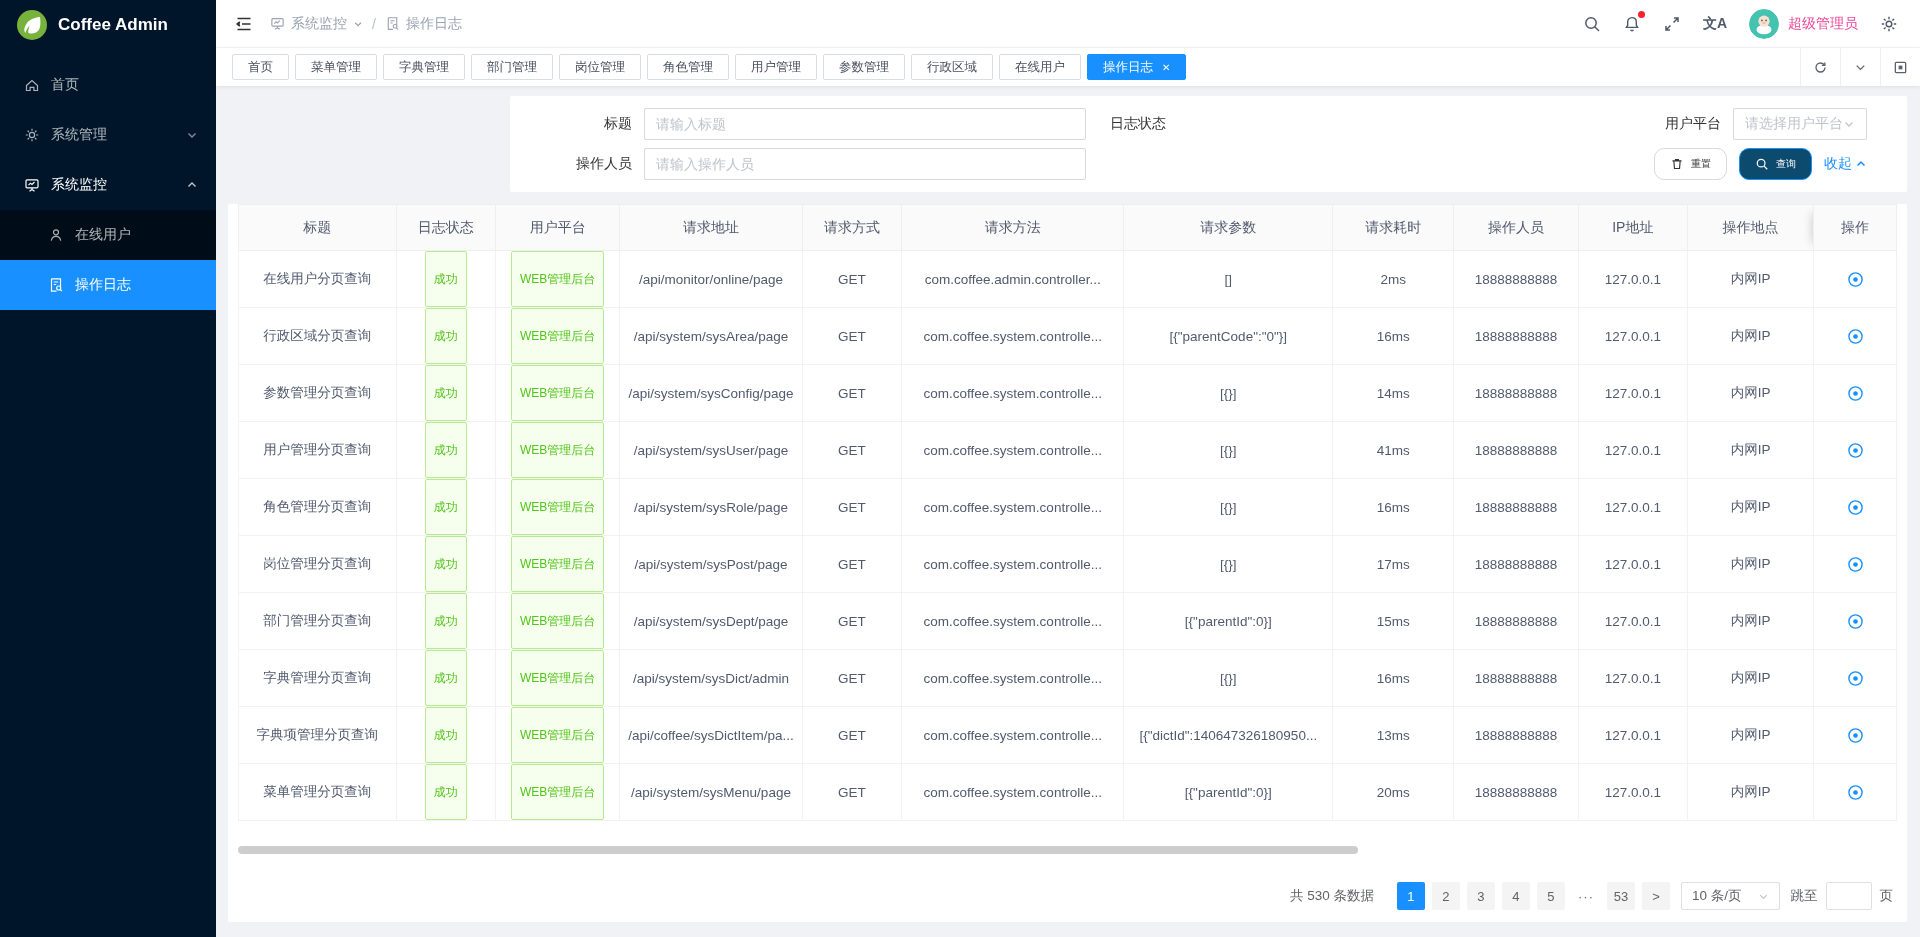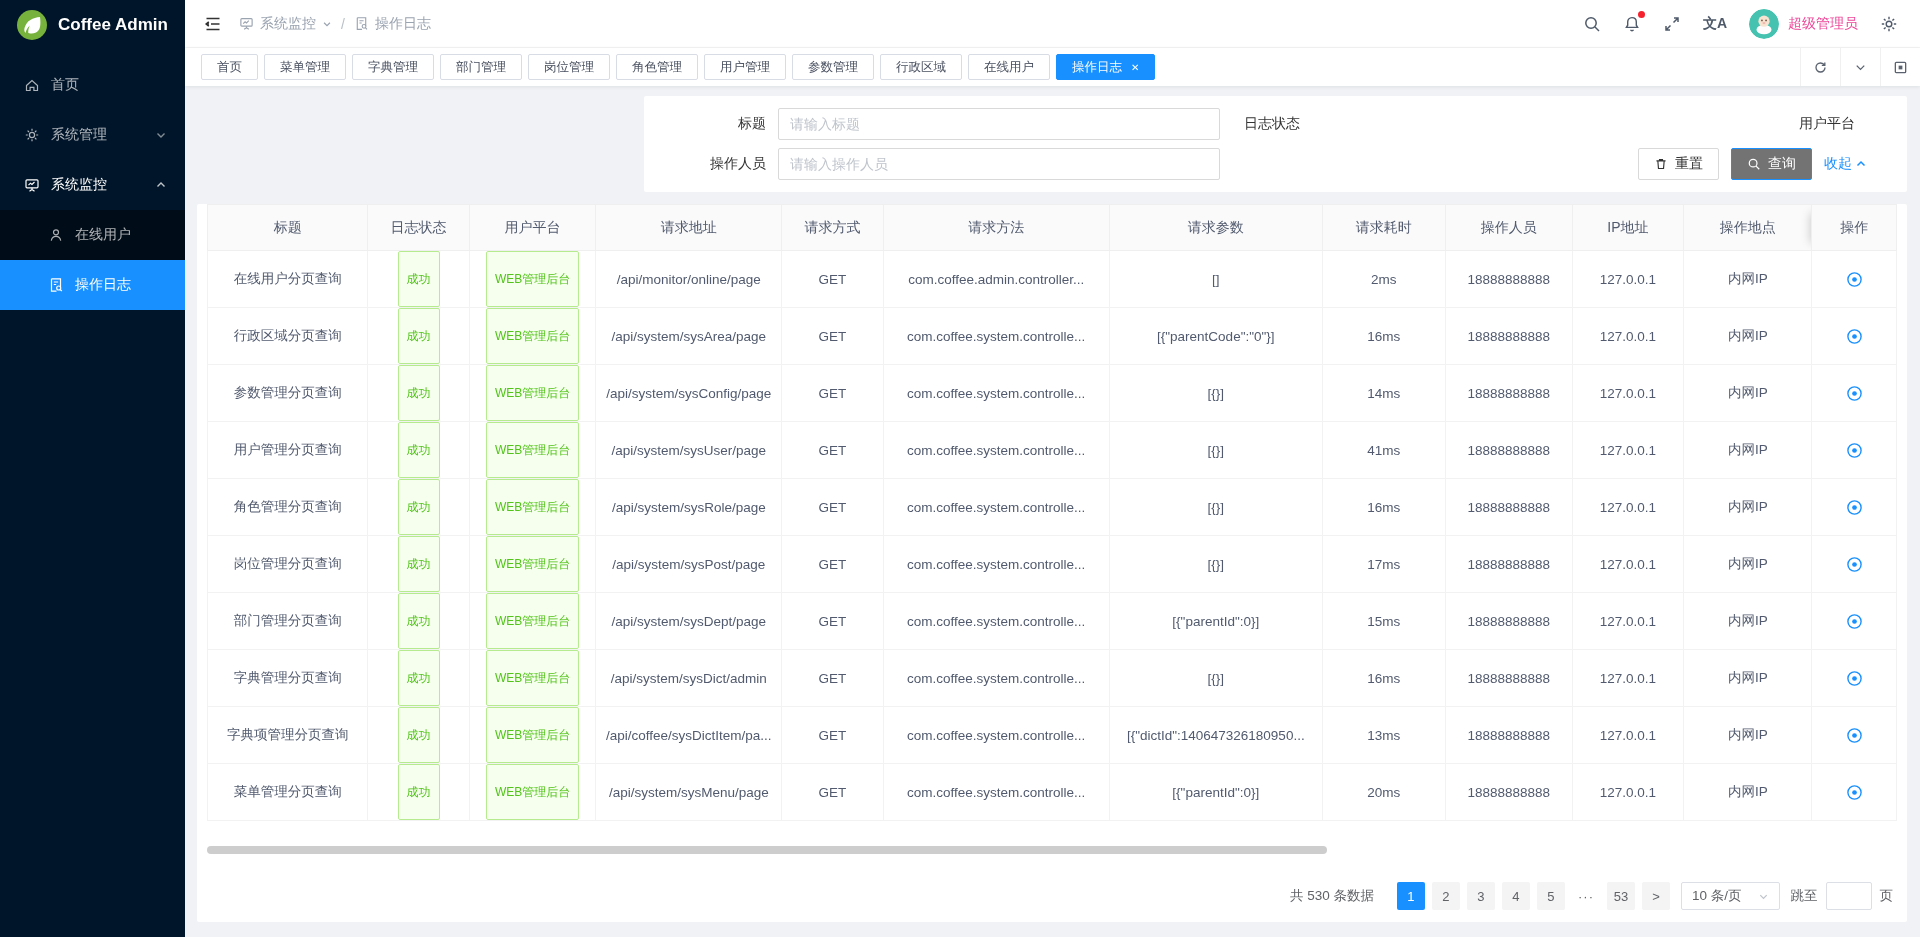--- a/index.html
+++ b/index.html
@@ -1,21 +1,21 @@
 <!DOCTYPE html>
 <html><head>
 <meta charset="utf-8">
 <style>
   * { box-sizing:border-box; margin:0; padding:0; }
   html,body { width:1920px; height:937px; }
   body { display:flex; font-family:"Liberation Sans","DejaVu Sans",sans-serif; font-size:14px; background:#f0f2f5; overflow:hidden; color:#333; }
   svg { display:block; }
 
   
-  .sidebar { width:185px; height:100%; background:#001529; flex-shrink:0; }
+  .sidebar { width:216px; height:100%; background:#001529; flex-shrink:0; }
   .logo-row { height:50px; display:flex; align-items:center; gap:10px; padding:0 16px; }
   .logo-text { color:#fff; font-size:17px; font-weight:700; white-space:nowrap; }
   .menu { margin-top:10px; }
   .menu-item { height:50px; display:flex; align-items:center; gap:11px; padding:0 18px 0 24px; color:rgba(255,255,255,.68); font-size:14px; cursor:pointer; }
   .menu-item .mi-icon { width:16px; height:16px; flex-shrink:0; }
   .menu-item .chev { margin-left:auto; width:12px; height:12px; opacity:.75; }
   .menu-item.open-title { color:#fff; }
   .submenu { background:#000c17; }
   .submenu .menu-item { padding-left:48px; }
   .submenu .menu-item.active { background:#1890ff; color:#fff; }
@@ -54,23 +54,23 @@
   .f-field { display:flex; align-items:center; height:34px; margin:3px 0; }
   .f-field.c2 { padding-right:62px; }
   .f-field.c3 { padding-right:24px; }
   .f-label { width:118px; text-align:right; padding-right:12px; color:#333; flex-shrink:0; white-space:nowrap; }
   .c2 .f-label, .c3 .f-label { width:92px; }
   .f-input, .f-select { flex:1; min-width:0; height:32px; border:1px solid #d9d9d9; border-radius:2px; padding:0 11px; background:#fff; font-size:14px; font-family:inherit; color:#333; }
   .f-input::placeholder { color:#bfc4cc; }
   .f-select { display:flex; align-items:center; justify-content:space-between; color:#bfc4cc; cursor:pointer; }
   .sel-chev { width:12px; height:12px; color:#c0c4cc; flex-shrink:0; }
   .actions { grid-column:2 / span 2; display:flex; align-items:center; justify-content:flex-end; gap:12px; height:34px; margin:3px 0; padding-right:24px; }
-  .btn { height:32px; display:flex; align-items:center; gap:7px; padding:0 15px; border-radius:2px; font-size:14px; cursor:pointer; border:1px solid #d9d9d9; background:#fff; color:#333; font-family:inherit; }
+  .btn { height:32px; display:flex; align-items:center; gap:7px; padding:0 15px; border-radius:10px; font-size:10px; cursor:pointer; border:1px solid #d9d9d9; background:#fff; color:#333; font-family:inherit; }
   .btn svg { width:14px; height:14px; }
-  .btn.primary { background:#737373; border-color:#1890ff; color:#fff;padding-left:15px; }
+  .btn.primary { background:#0c4a6e; border-color:#1890ff; color:#fff;padding-left:15px; }
   .collapse-link { color:#1890ff; display:flex; align-items:center; gap:3px; cursor:pointer; }
   .collapse-link svg { width:12px; height:12px; }
 
   
   .table-card { background:#fff; border-radius:2px; flex:1; position:relative; min-height:0; overflow:hidden; }
   .card-head { display:flex; align-items:center; padding:15px 20px 13px; }
   .card-title { font-size:15px; color:#333; }
   .card-tools { margin-left:auto; display:flex; align-items:center; gap:20px; color:#515a6e; }
   .tool-icon { width:16px; height:16px; cursor:pointer; }
 
@@ -295,20 +295,26 @@
       <div class="filter-grid">
         <div class="f-field c1">
           <label class="f-label">标题</label>
           <input class="f-input" placeholder="请输入标题" style="">
         </div>
         <div class="f-field c2">
           <label class="f-label">日志状态</label>
         </div>
         <div class="f-field c3">
           <label class="f-label">用户平台</label>
+          <div class="f-select">
+            <span>请选择用户平台</span>
+            <svg class="sel-chev" viewBox="0 0 12 12" fill="none" stroke="currentColor" stroke-width="1.4">
+                <path d="M2.5 4.5 6 8l3.5-3.5"></path>
+              </svg>
+          </div>
         </div>
         <div class="f-field c1">
           <label class="f-label">操作人员</label>
           <input class="f-input" placeholder="请输入操作人员" style="">
         </div>
         <div class="actions">
           <button class="btn">
             <svg viewBox="0 0 16 16" fill="none" stroke="currentColor" stroke-width="1.3">
                 <path d="M2.8 4.5h10.4M6.3 4.5V3h3.4v1.5M4.4 4.5l.7 8.7h5.8l.7-8.7"></path>
               </svg>

